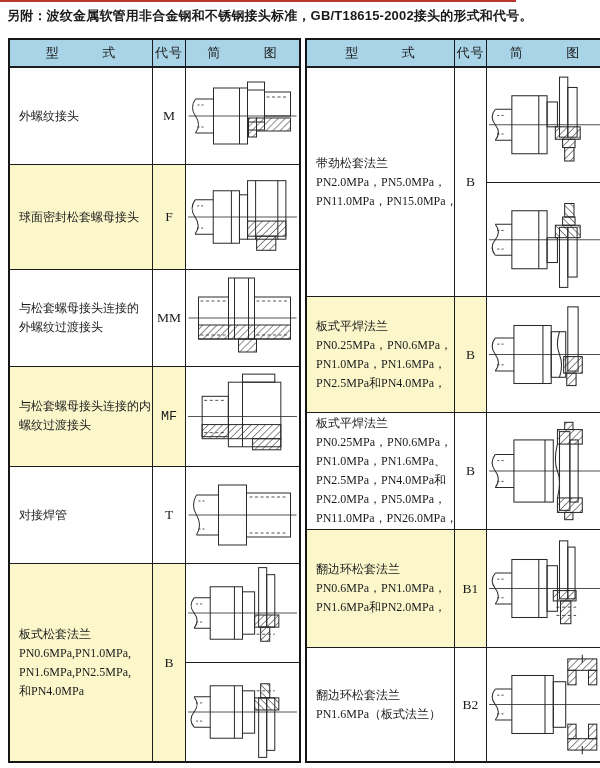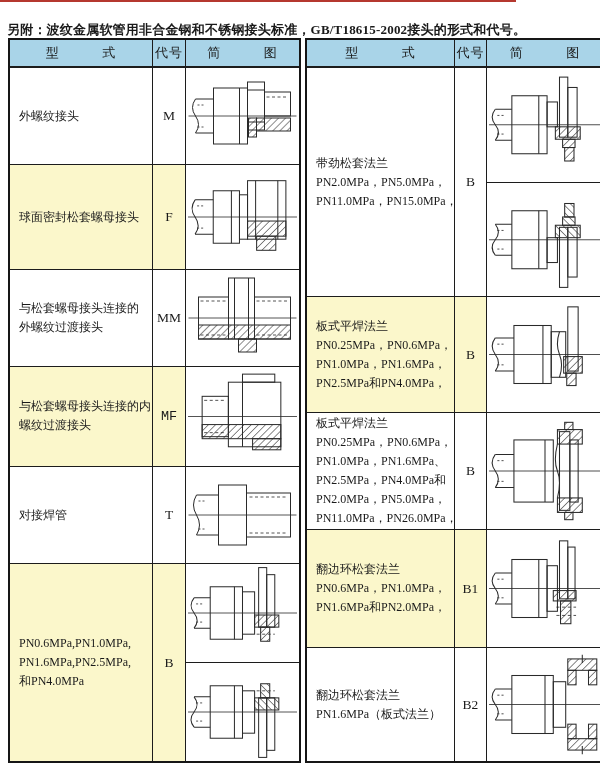--- a/index.html
+++ b/index.html
@@ -1,20 +1,20 @@
 <!DOCTYPE html>
 <html style="--header-bg: #a9d4e8; --hl-bg: #fbf7cb;"><head>
 <meta charset="utf-8">
 <style>
   html,body{margin:0;padding:0;background:#fff;}
   body{width:600px;height:768px;overflow:hidden;position:relative;
        font-family:"Liberation Serif", serif;color:#1a1a1a;}
   .top-rule{position:absolute;top:0;left:0;height:2px;width:516px;}
-  .title{position:absolute;top:21px;left:7px;width:586px;
-         font-family:Liberation Serif, serif;font-weight:bold;
+  .title{position:absolute;top:7px;left:7px;width:586px;
+         font-family:Liberation Sans, sans-serif;font-weight:bold;
          font-size:13px;letter-spacing:.2px;white-space:nowrap;}
   .tables{position:absolute;top:38px;left:8px;display:flex;gap:4px;}
   .jtable{border:2px solid #161616;background:#fff;}
   #table-left{width:289px;}
   #table-right{width:296px;}
   .trow{display:grid;border-bottom:1px solid #1c1c1c;box-sizing:border-box;}
   .trow:last-child{border-bottom:none;}
   #table-left .trow{grid-template-columns:143px 33px 1fr;}
   #table-right .trow{grid-template-columns:148px 32px 1fr;}
   .thead{border-bottom:2px solid #1c1c1c;}
@@ -195,20 +195,21 @@
                 <rect x="60" y="26" width="44" height="44" stroke="#2a2a2a" stroke-width="1" fill="none"></rect>
                 <line x1="63" y1="30" x2="101" y2="30" stroke="#2a2a2a" stroke-width="0.8" stroke-dasharray="3,2.5"></line>
                 <line x1="63" y1="66" x2="101" y2="66" stroke="#2a2a2a" stroke-width="0.8" stroke-dasharray="3,2.5"></line>
               </g>
             </svg>
           </div>
         </div>
       </div>
       <div class="trow" style="height: 197px;">
         <div class="cell type-cell hl">
+          <div class="tline">板式松套法兰</div>
           <div class="tline">PN0.6MPa,PN1.0MPa,</div>
           <div class="tline">PN1.6MPa,PN2.5MPa,</div>
           <div class="tline">和PN4.0MPa</div>
         </div>
         <div class="cell code-cell hl">B</div>
         <div class="cell diagram-cell">
           <div class="dsub split">
             <svg viewBox="0 0 112 96" preserveAspectRatio="xMidYMid meet">
               <defs>
                 <pattern id="h6" width="5" height="5" patternUnits="userSpaceOnUse" patternTransform="rotate(45)">

